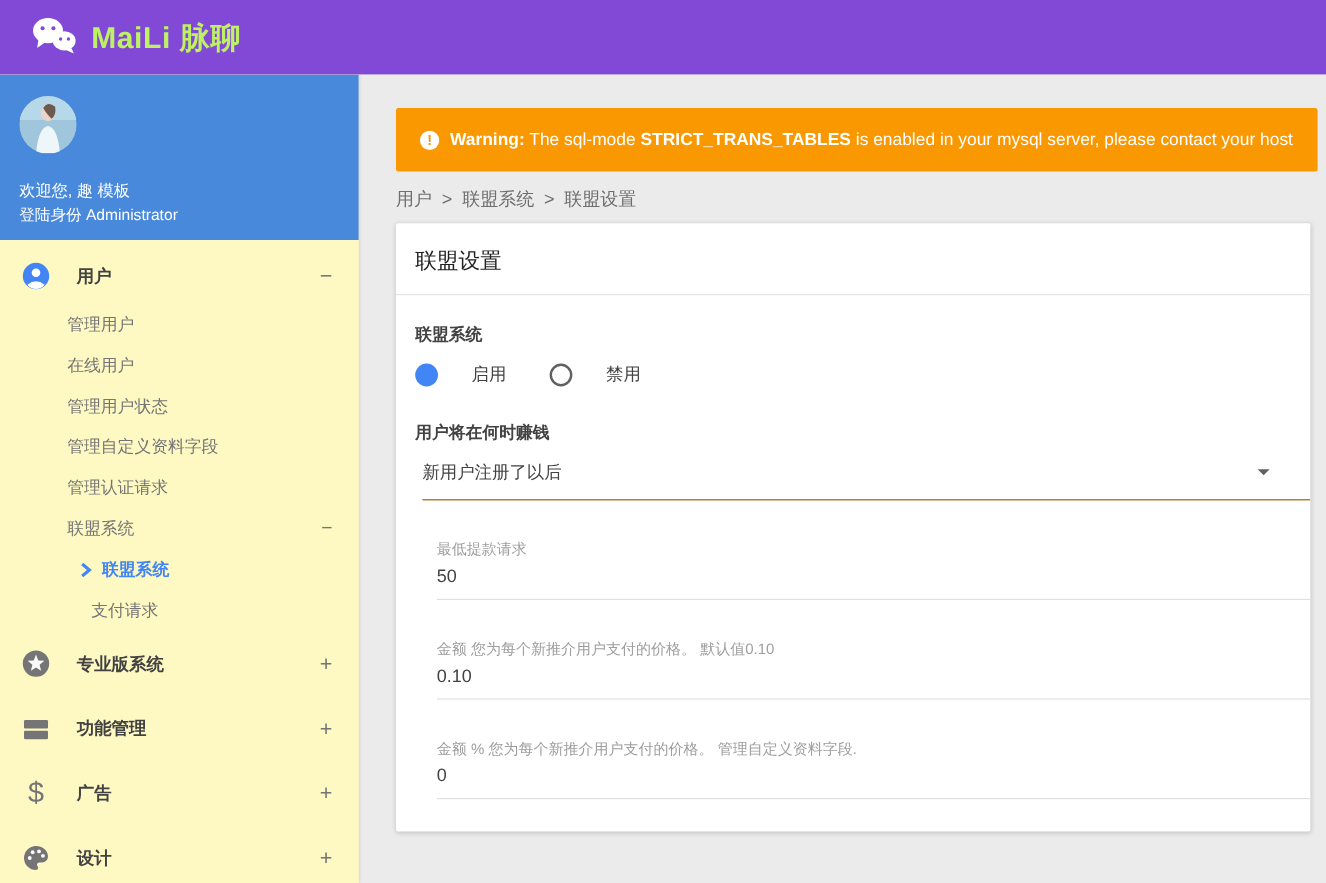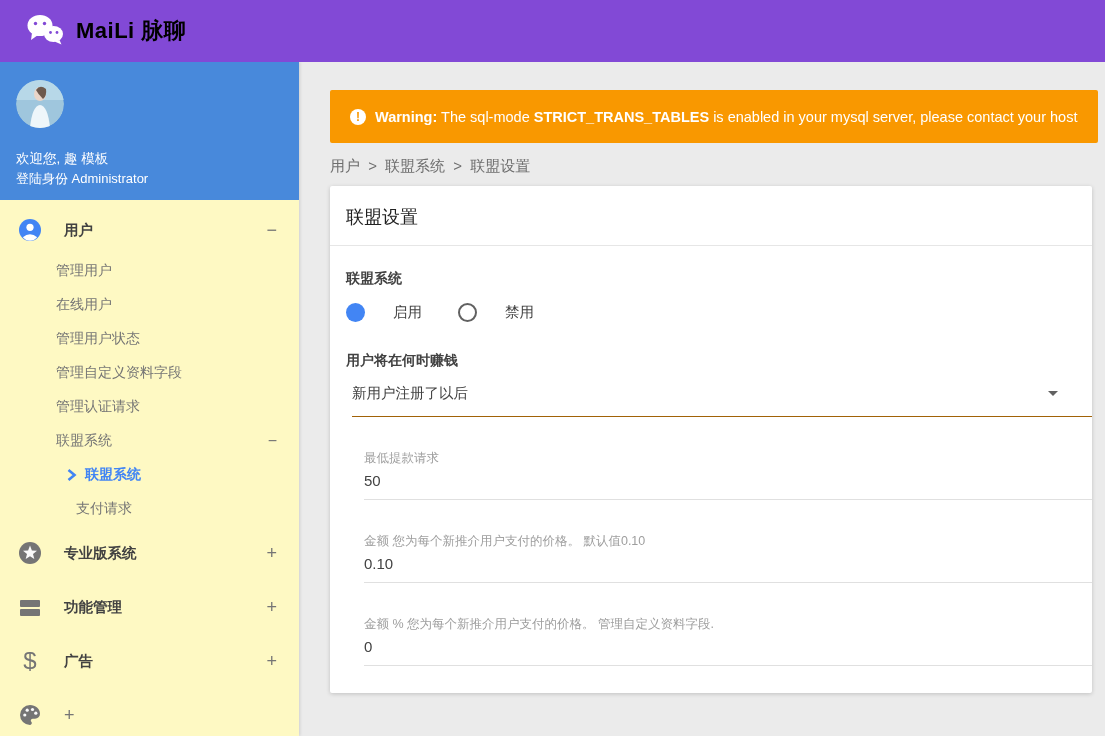--- a/index.html
+++ b/index.html
@@ -3,21 +3,21 @@
 <meta charset="utf-8">
 <style>
   * { margin:0; padding:0; box-sizing:border-box; }
   html,body { width:1105px; height:736px; overflow:hidden; }
   body { font-family:"Liberation Sans","DejaVu Sans",sans-serif; background:#EBEBEB; position:relative; }
 
   
   .topbar { position:absolute; left:0; top:0; width:1105px; height:62px;
     background:#8249D6; display:flex; align-items:center; padding-left:26px; z-index:30; }
   .brand { display:flex; align-items:center; gap:12px; }
-  .brand-title { color:#000000; font-size:22px; font-weight:bold; letter-spacing:.5px; }
+  .brand-title { color:#bef264; font-size:25px; font-weight:bold; letter-spacing:.5px; }
 
   
   .sidebar { position:absolute; left:0; top:62px; width:299px; height:674px;
     background:#fef9c3; box-shadow:1px 0 3px rgba(0,0,0,.12); z-index:20; overflow:hidden; }
   .profile { height:138px; background:#4889DB; padding:18px 16px 14px; color:#fff; position:relative; }
   .avatar { width:48px; height:48px; border-radius:50%; overflow:hidden; display:block; }
   .profile-lines { position:absolute; left:16px; bottom:12px; }
   .profile-welcome { font-size:13.5px; line-height:20px; }
   .profile-role { font-size:13px; line-height:19px; }
 
@@ -185,20 +185,21 @@
     <div class="mi tall">
       <span class="ico">
         <svg width="24" height="24" viewBox="0 0 24 24">
           <path d="M12 2 A10 10 0 1 0 12 22 c1.1 0 1.8-.9 1.8-1.9 0-.5-.2-.9-.5-1.3-.3-.3-.5-.7-.5-1.2 0-1 .8-1.9 1.9-1.9 H17 a5 5 0 0 0 5-5 C22 5.6 17.5 2 12 2 Z" fill="#757575"></path>
           <circle cx="6.8" cy="12" r="1.6" fill="#FAFAFA"></circle>
           <circle cx="9.2" cy="7.2" r="1.6" fill="#FAFAFA"></circle>
           <circle cx="14.5" cy="6.5" r="1.6" fill="#FAFAFA"></circle>
           <circle cx="17.8" cy="10.2" r="1.6" fill="#FAFAFA"></circle>
         </svg>
       </span>
+      <span class="lbl">设计</span>
       <span class="tog">+</span>
     </div>
   </div>
 </div>
 
 <div class="main">
 
   <div class="warnbar">
     <span class="warn-ico">!</span>
     <span class="warn-text">

